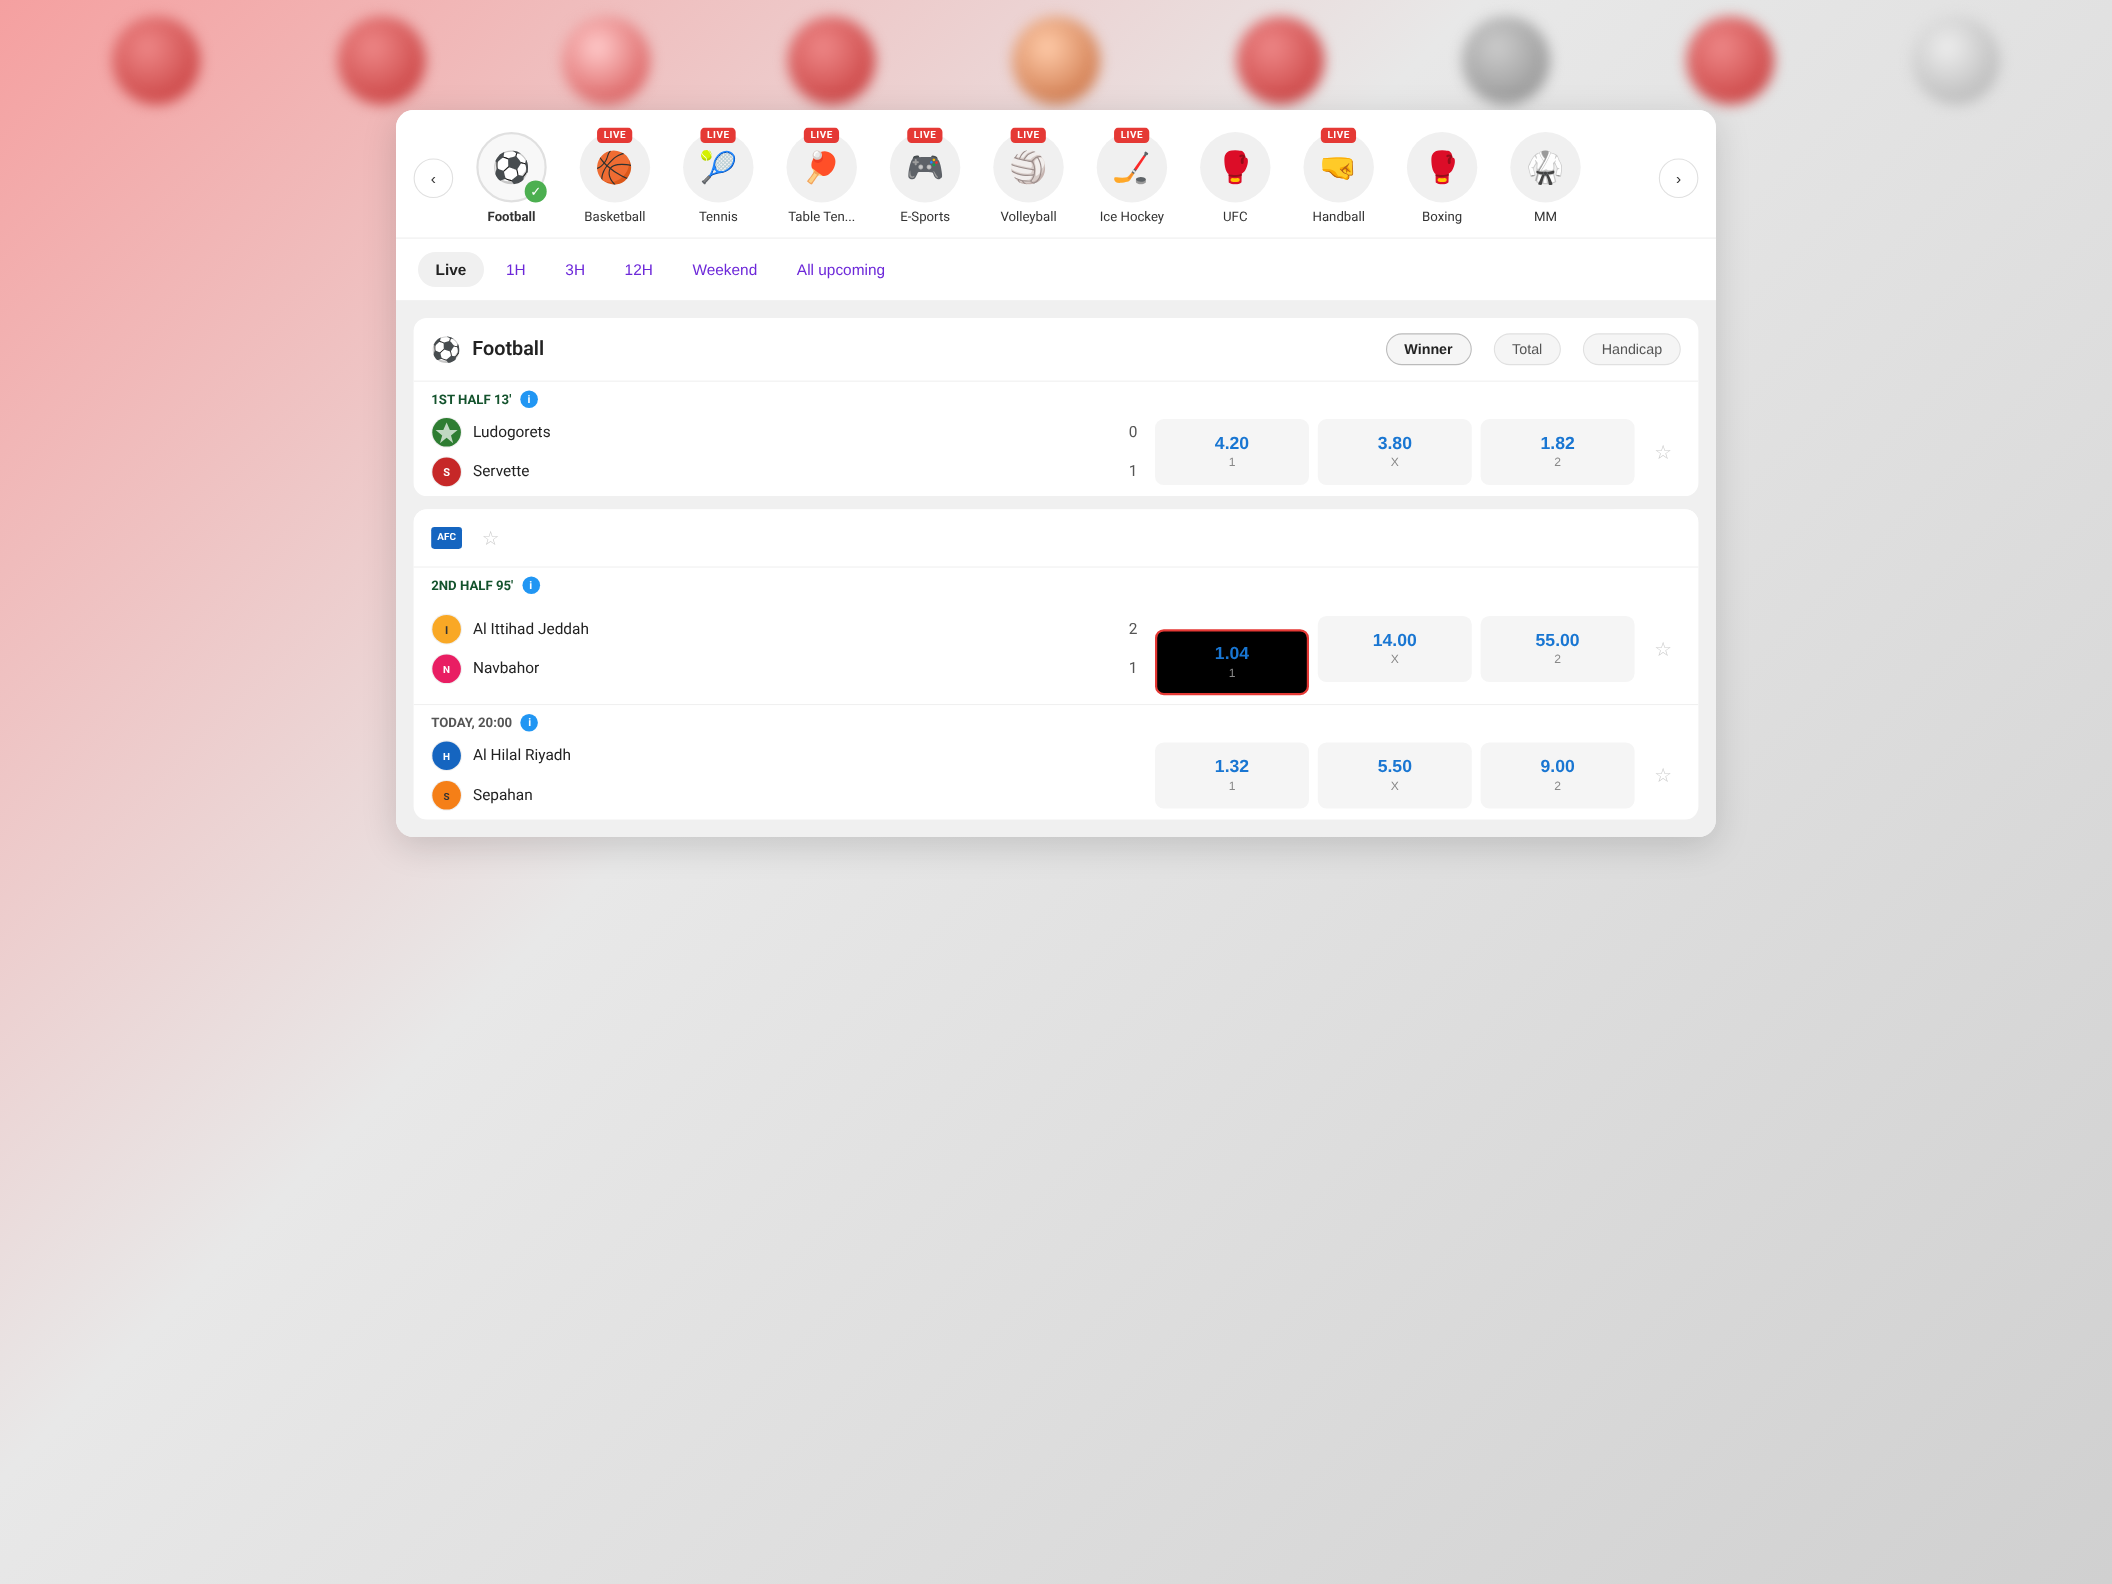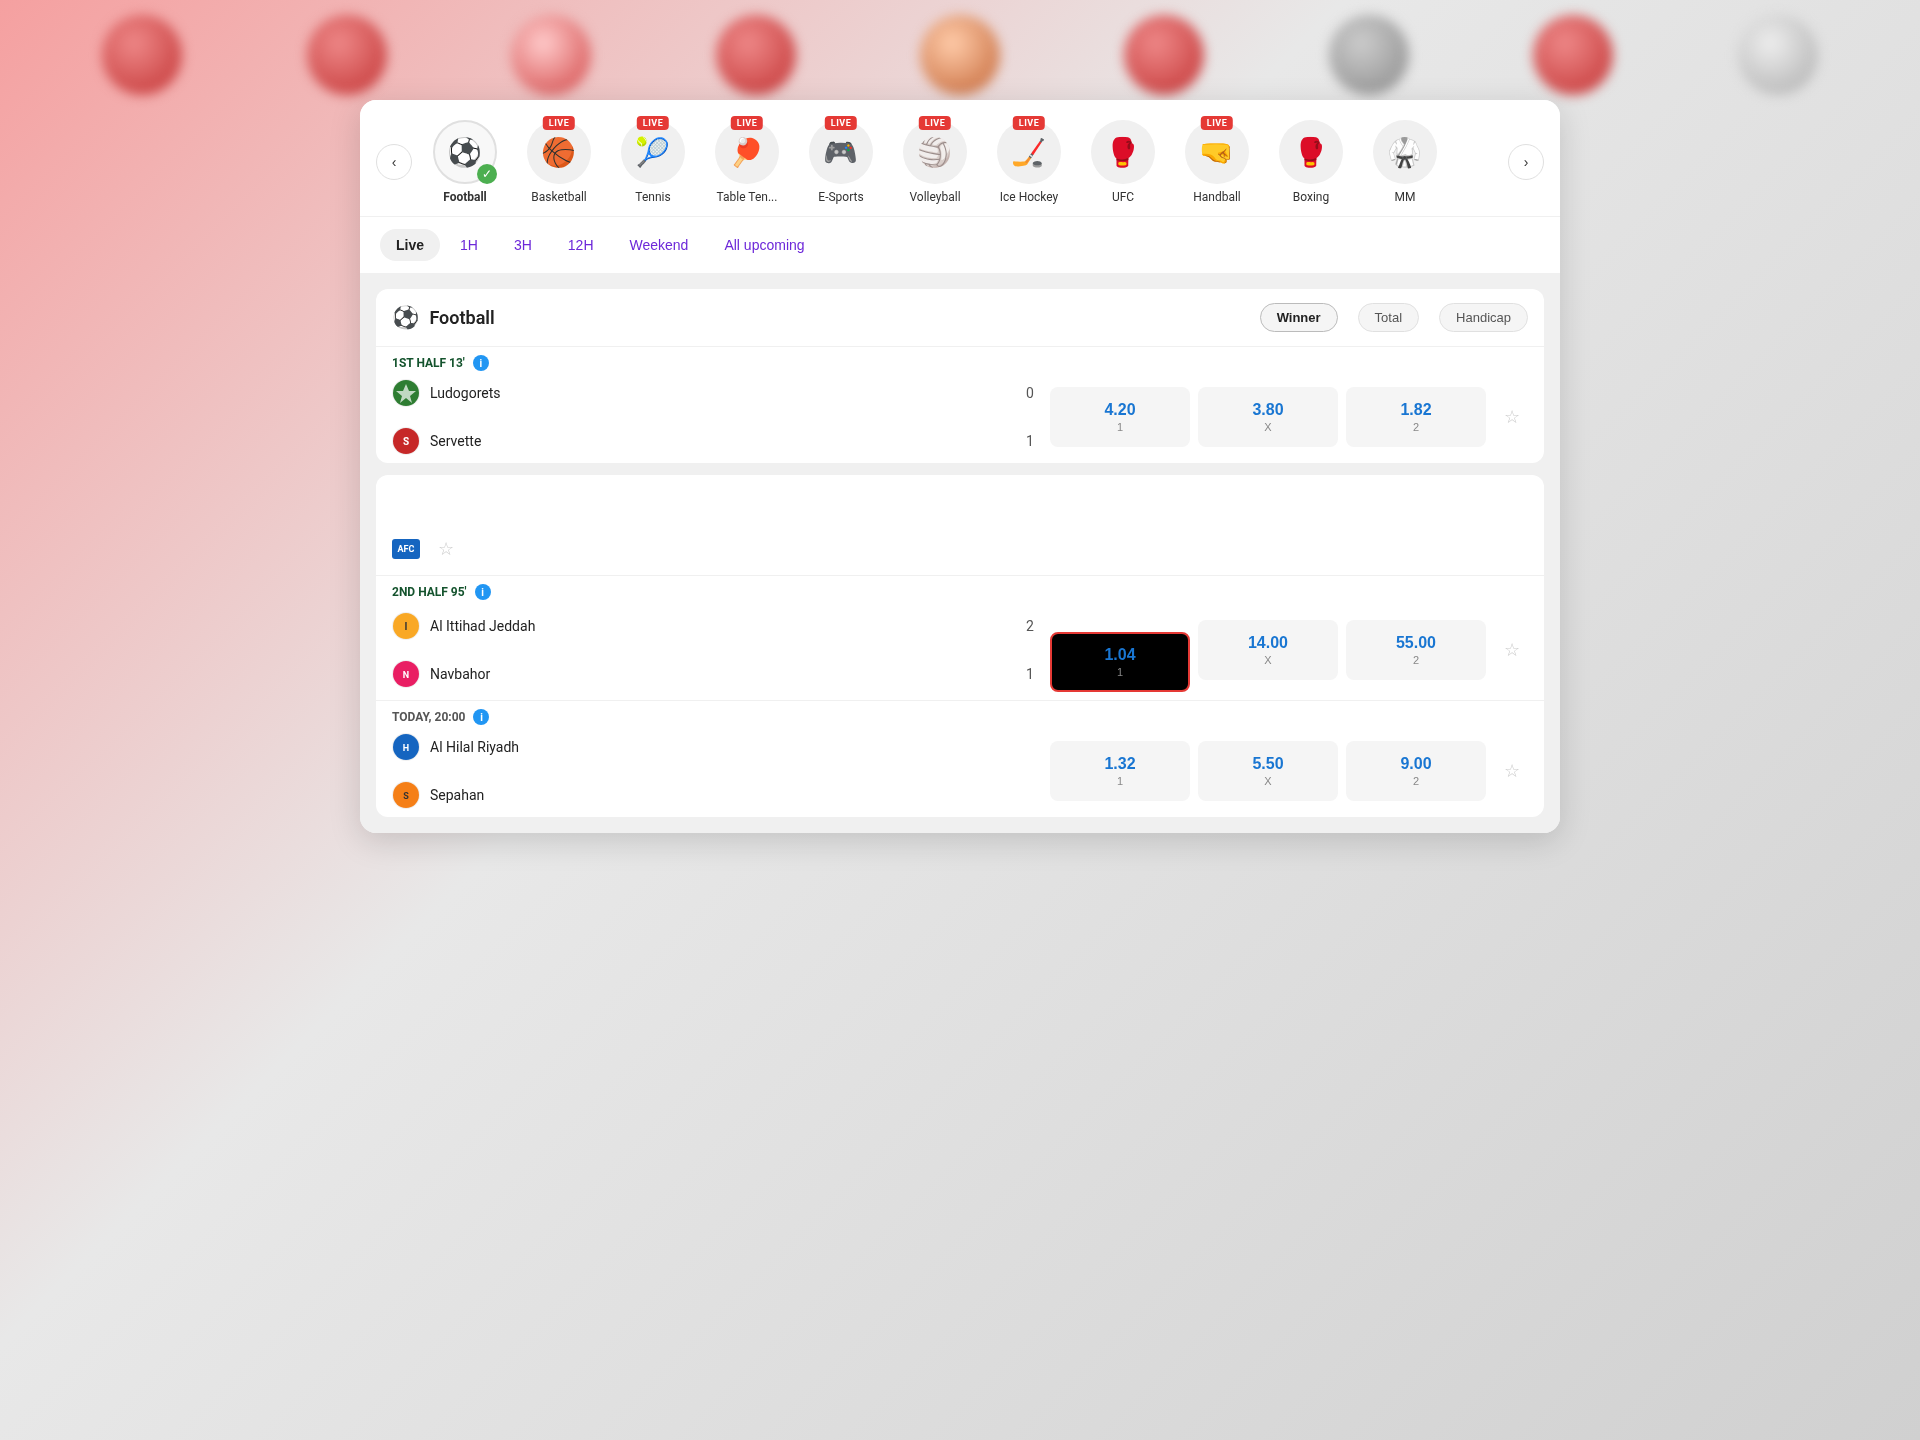--- a/index.html
+++ b/index.html
@@ -259,21 +259,21 @@
       border-radius: 50%;
       display: flex; align-items: center; justify-content: center;
       font-size: 16px;
       background: #f0f0f0;
     }
 
     .teams-column {
       flex: 1;
       display: flex;
       flex-direction: column;
-      gap: 20px;
+      gap: 8px;
     }
 
     .team-row {
       display: flex;
       align-items: center;
       gap: 10px;
     }
 
     .team-name {
       flex: 1;
@@ -335,21 +335,20 @@
       font-size: 18px;
     }
 
     
     .league-header {
       display: flex;
       align-items: center;
       padding: 10px 16px;
       gap: 10px;
       background: #fff;
-      margin-top: 48px;
     }
 
     .league-badge {
       width: 28px; height: 20px;
       background: #1565c0;
       color: #fff;
       font-size: 9px;
       font-weight: 700;
       border-radius: 3px;
       display: flex; align-items: center; justify-content: center;

